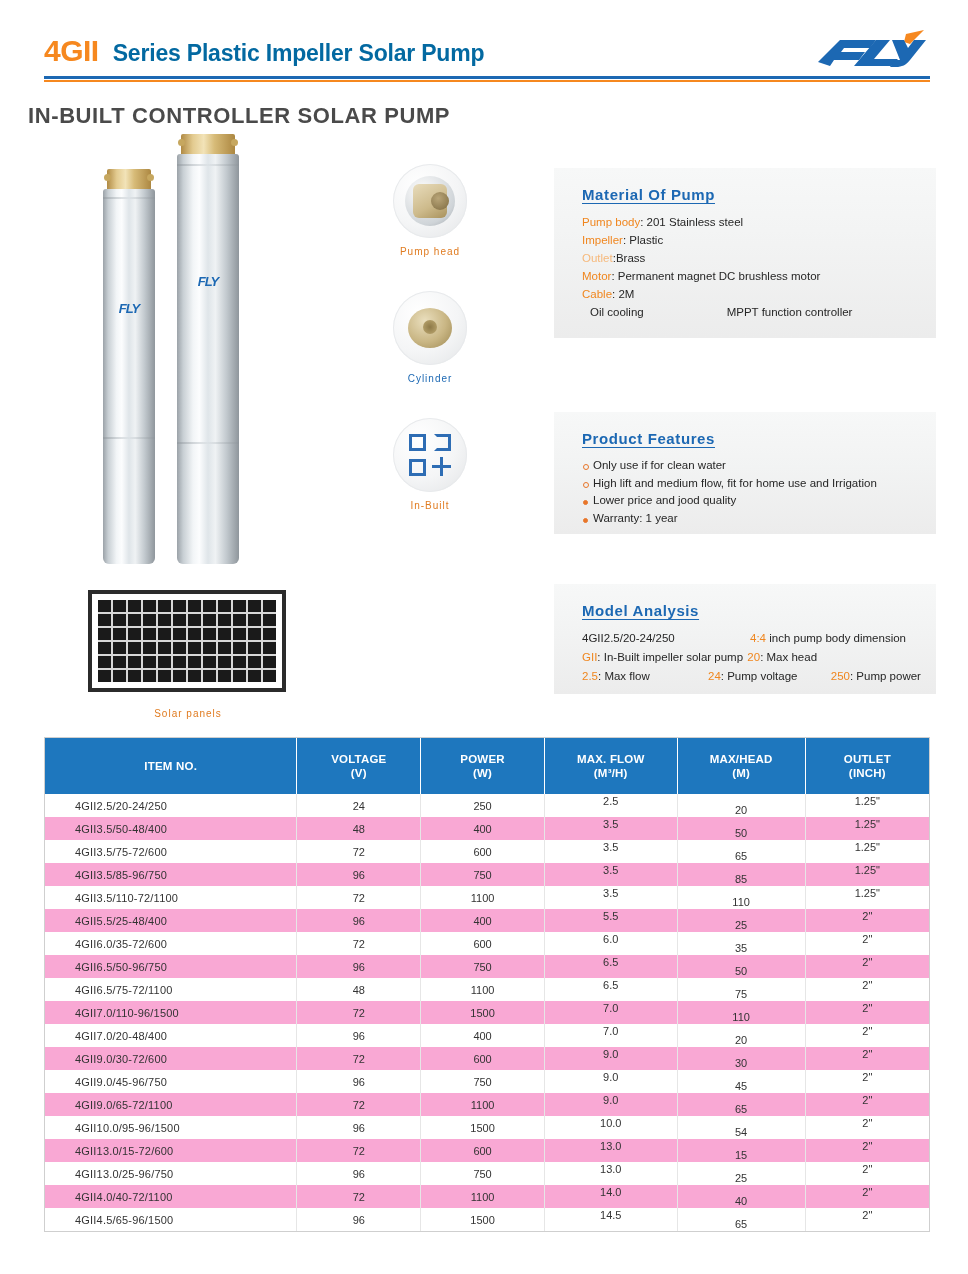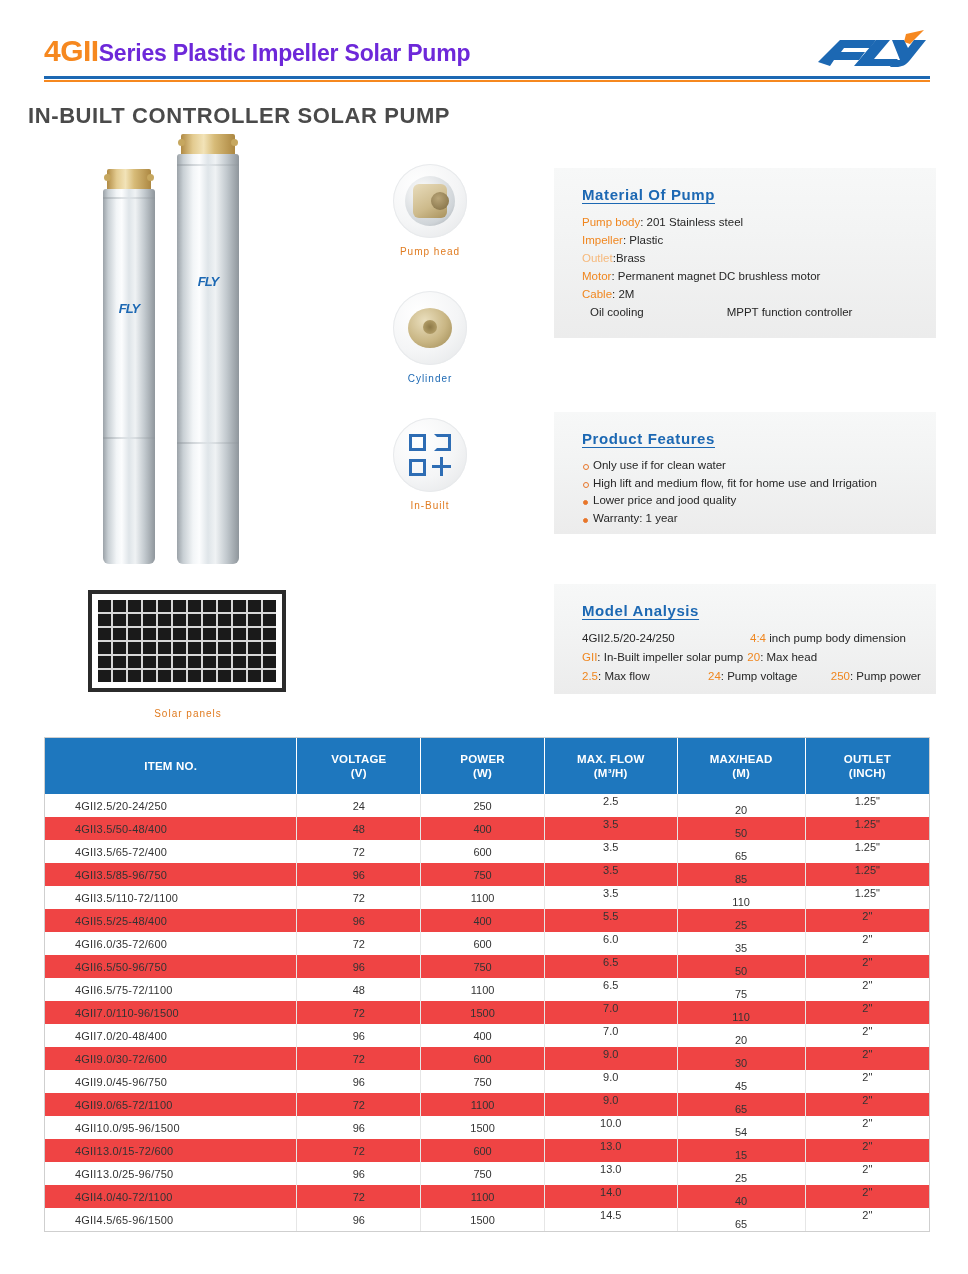--- a/index.html
+++ b/index.html
@@ -12,22 +12,22 @@
   .page { position: relative; width: 968px; height: 1274px; }
 
   
   .header { position: absolute; left: 44px; top: 34px; width: 886px; height: 52px; }
   .title-line { display: flex; align-items: baseline; text-align: right; }
   .title-model {
     font-size: 30px; font-weight: bold; color: #F6881F;
     letter-spacing: -0.5px;
   }
   .title-rest {
-    font-size: 23px; font-weight: bold; color: #6d28d9;
-    letter-spacing: -0.2px;
+    font-size: 23px; font-weight: bold; color: #0369a1;
+    margin-left: 14px; letter-spacing: -0.2px;
   }
   .header-rules { position: absolute; left: 0; top: 42px; width: 886px; }
   .rule-blue { width: 100%; height: 3px; background: #1C68B3; }
   .rule-orange { width: 100%; height: 2px; background: #F6881F; margin-top: 1px; }
 
   
   .logo { position: absolute; right: 0; top: -6px; width: 120px; height: 46px; }
 
   .subtitle {
     position: absolute; left: 28px; top: 103px;
@@ -180,21 +180,21 @@
     text-align: center; padding: 14px 2px; line-height: 14px;
     border-right: 1px solid #ffffff; letter-spacing: 0.2px;
   }
   thead th:last-child { border-right: none; }
   tbody td {
     font-size: 11px; color: #333333; text-align: center;
     padding: 4px 2px; border-right: 1px solid #e6e6e6; height: 23px;
   }
   tbody td:last-child { border-right: none; }
   tbody td.item { text-align: left; padding-left: 30px; letter-spacing: 0.2px; }
-  tbody tr.alt td { background: #ef4444; }
+  tbody tr.alt td { background: #f9a8d4; }
   tbody tr td.flow { vertical-align: top; padding-top: 1px; }
   tbody tr td.head { vertical-align: bottom; padding-bottom: 1px; }
   tbody tr td.outlet { vertical-align: top; padding-top: 1px; }
   col.c-item { width: 28.5%; }
   col.c-volt { width: 14%; }
   col.c-pow  { width: 14%; }
   col.c-flow { width: 15%; }
   col.c-head { width: 14.5%; }
   col.c-out  { width: 14%; }
 </style>
@@ -449,21 +449,21 @@
           </tr>
           <tr class="alt">
             <td class="item">4GII3.5/50-48/400</td>
             <td class="volt">48</td>
             <td class="pow">400</td>
             <td class="flow">3.5</td>
             <td class="head">50</td>
             <td class="outlet">1.25"</td>
           </tr>
           <tr>
-            <td class="item">4GII3.5/65-72/400</td>
+            <td class="item">4GII3.5/75-72/600</td>
             <td class="volt">72</td>
             <td class="pow">600</td>
             <td class="flow">3.5</td>
             <td class="head">65</td>
             <td class="outlet">1.25"</td>
           </tr>
           <tr class="alt">
             <td class="item">4GII3.5/85-96/750</td>
             <td class="volt">96</td>
             <td class="pow">750</td>

